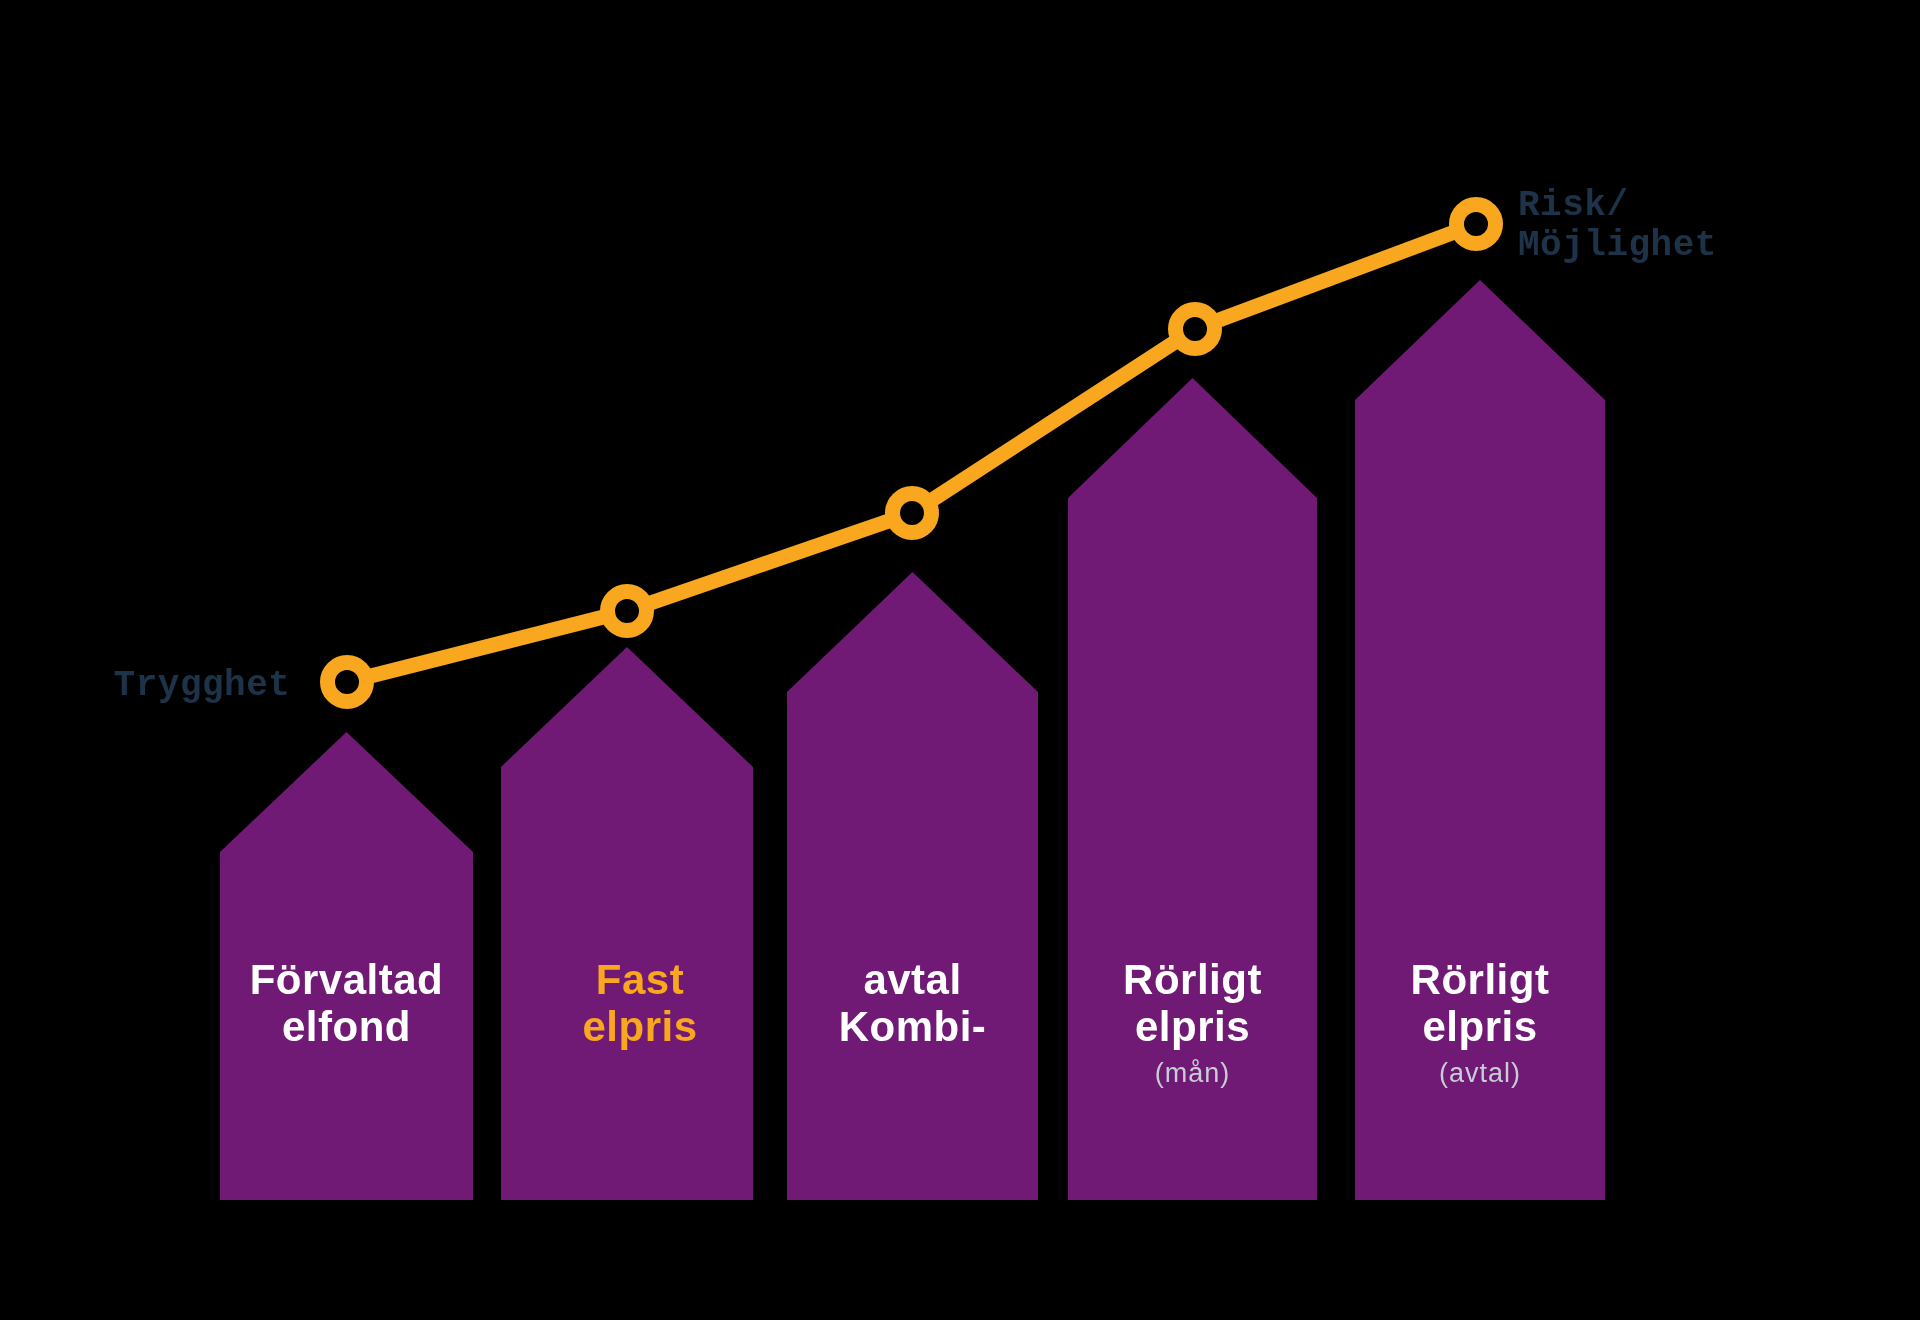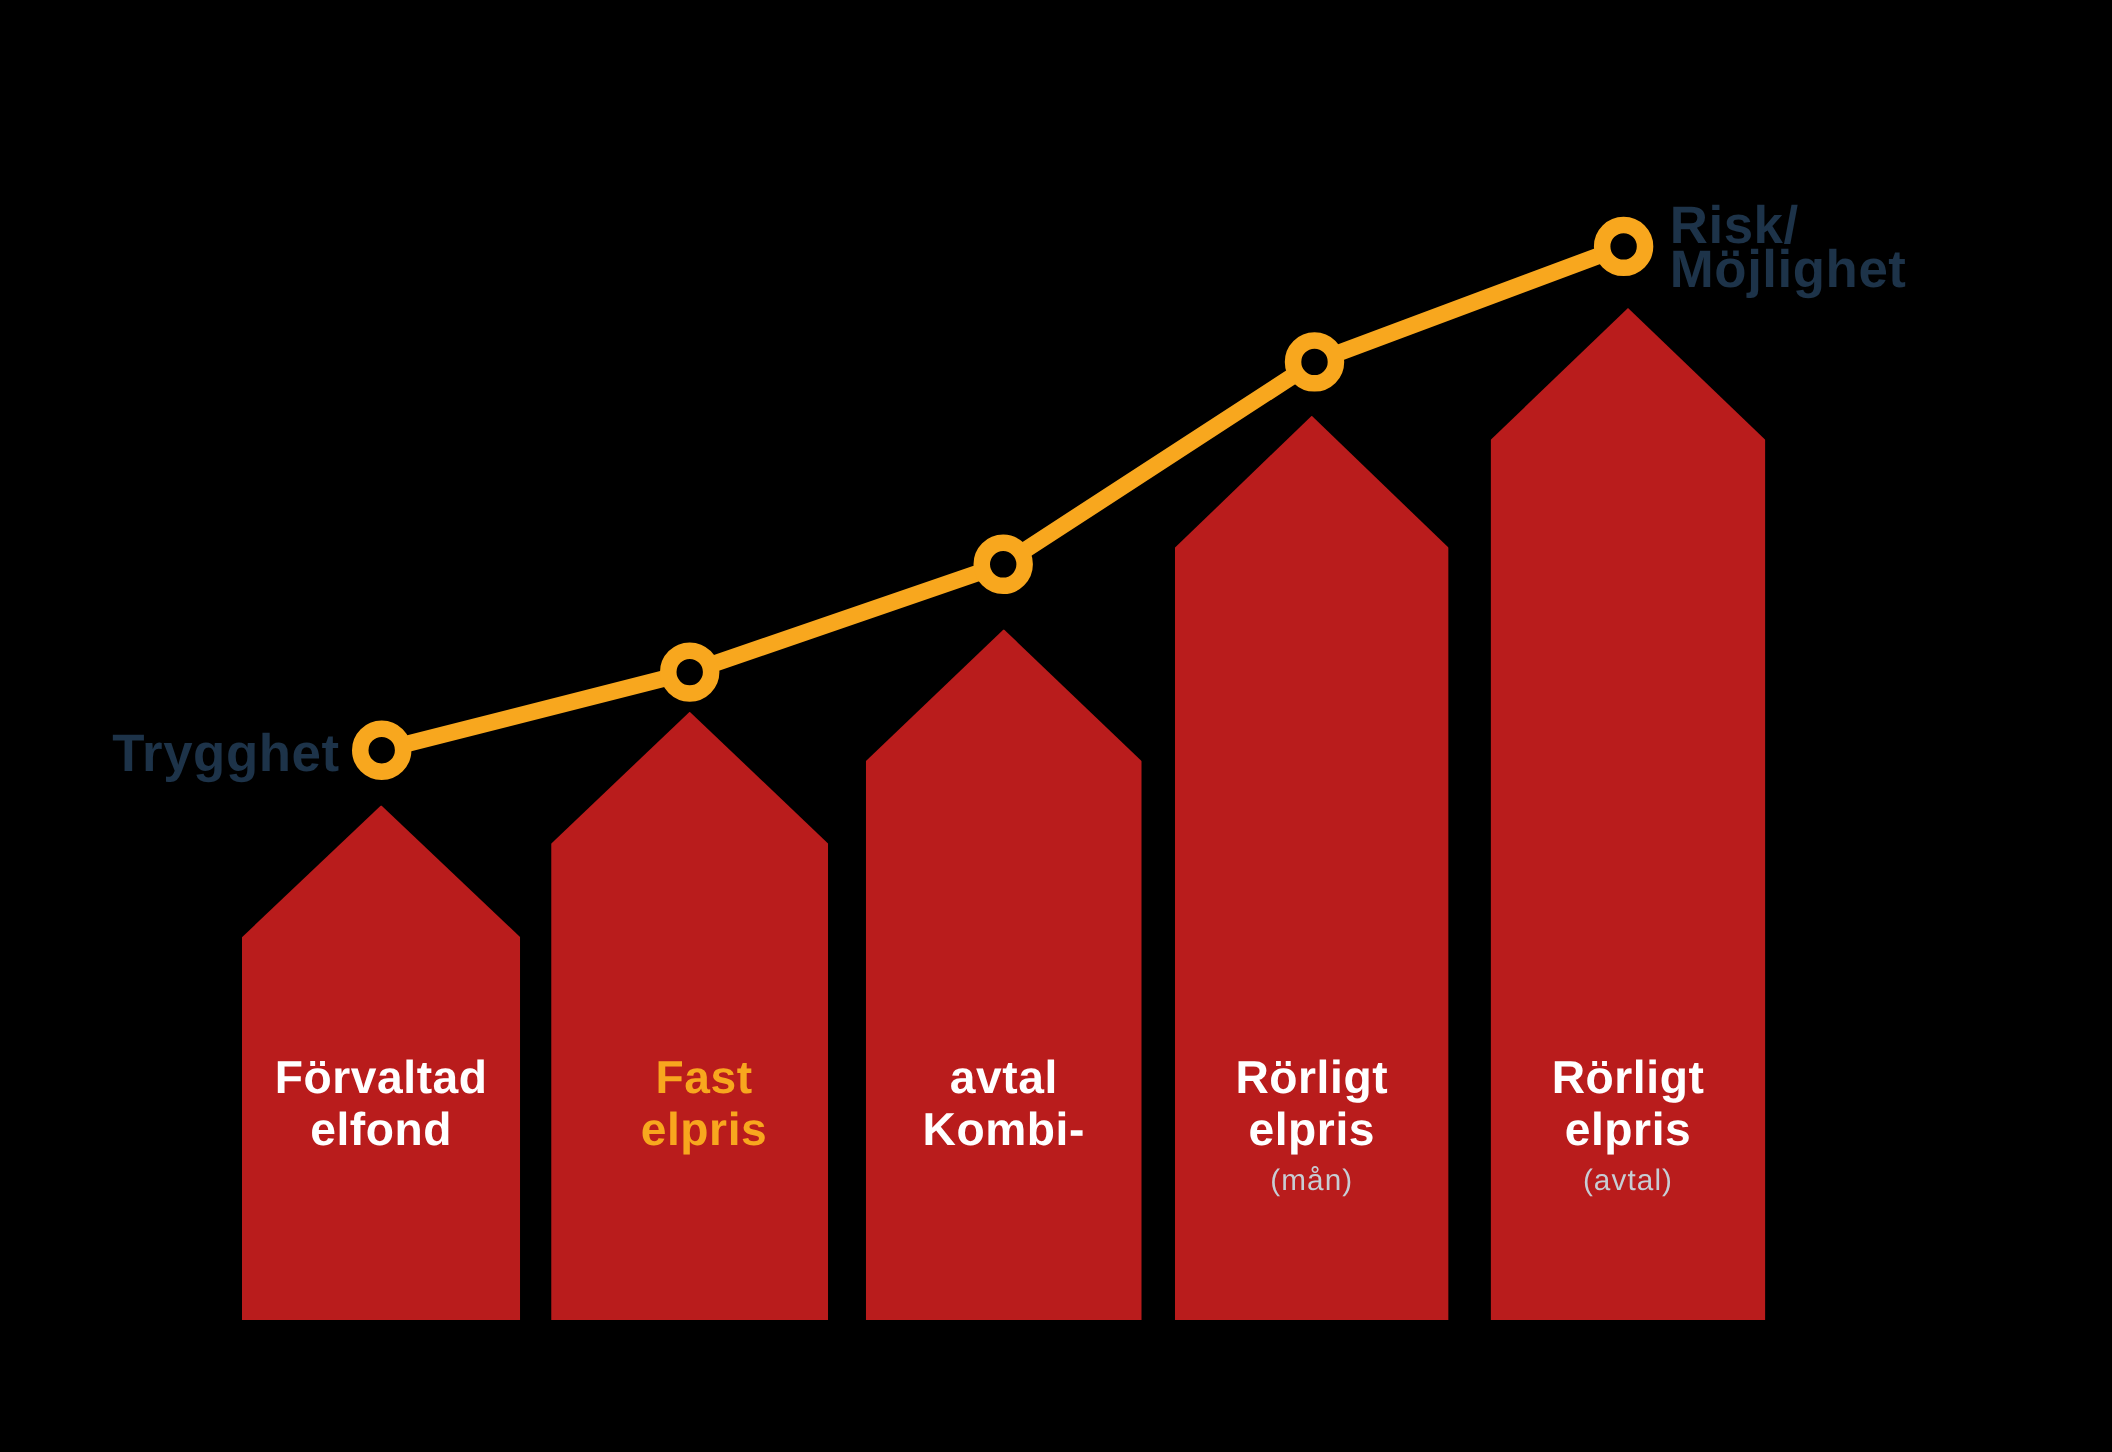--- a/index.html
+++ b/index.html
@@ -11,21 +11,21 @@
   }
   #stage {
     position: relative;
     width: 1920px; height: 1320px;
     background: #000000;
   }
   
   .bar {
     position: absolute;
     bottom: 120px;
-    background: #b91c1c;
+    background: #701a75;
     clip-path: polygon(50% 0, 100% 120px, 100% 100%, 0 100%, 0 120px);
   }
   .bar1 { left: 220px;  width: 253px; height: 468px; }
   .bar2 { left: 501px;  width: 252px; height: 553px; }
   .bar3 { left: 787px;  width: 251px; height: 628px; }
   .bar4 { left: 1068px; width: 249px; height: 822px; }
   .bar5 { left: 1355px; width: 250px; height: 920px; }
 
   .bar-label {
     position: absolute;
@@ -55,23 +55,24 @@
   #trend-svg {
     position: absolute;
     left: 0; top: 0;
     width: 1920px; height: 1320px;
   }
 
   .annotation {
     position: absolute;
     color: #1D3349;
     font-weight: 700;
-    font-size: 48px;
+    font-size: 36px;
     line-height: 40px;
     letter-spacing: 0.5px;
+    font-family: Liberation Mono, monospace;
   }
   #annotation-start {
     left: 102px; top: 666px;
     width: 200px;
     text-align: center;
   }
   #annotation-end {
     left: 1518px; top: 186px;
     text-align: left;
   }

